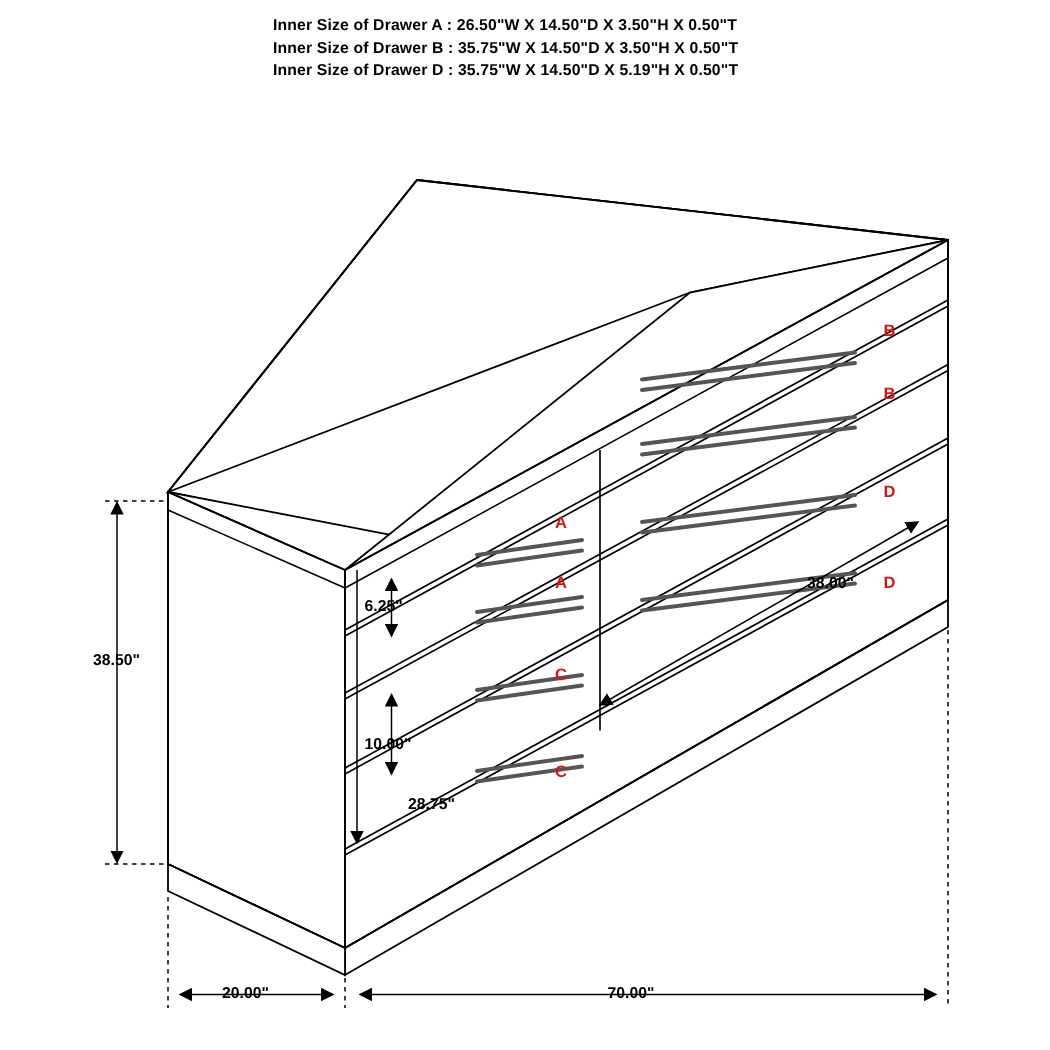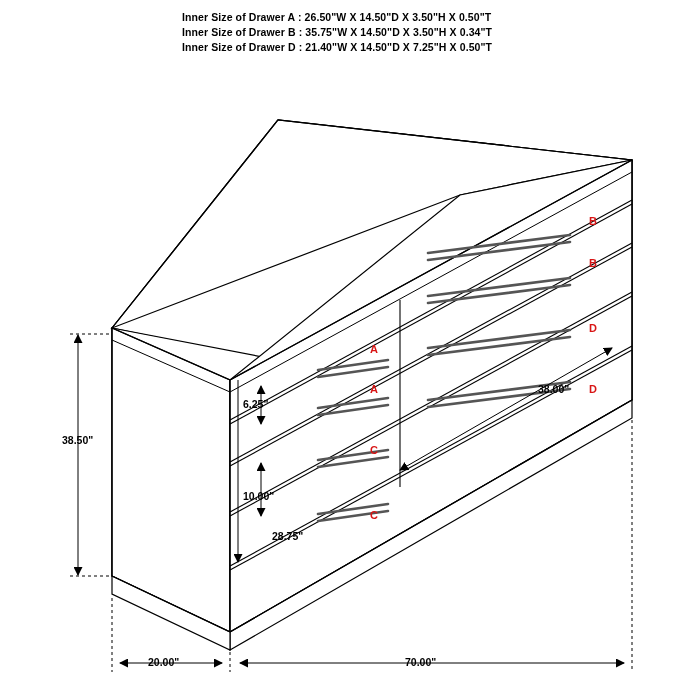--- a/index.html
+++ b/index.html
@@ -53,22 +53,22 @@
     white-space: nowrap;
   }
 </style>
 </head>
 <body>
 
 <div id="stage">
 
   <div class="spec-block">
     <span class="spec-line">Inner Size of Drawer A : 26.50"W X 14.50"D X 3.50"H X 0.50"T</span>
-    <span class="spec-line">Inner Size of Drawer B : 35.75"W X 14.50"D X 3.50"H X 0.34"T</span>
-    <span class="spec-line">Inner Size of Drawer D : 21.40"W X 14.50"D X 7.25"H X 0.50"T</span>
+    <span class="spec-line">Inner Size of Drawer B : 35.75"W X 14.50"D X 3.50"H X 0.50"T</span>
+    <span class="spec-line">Inner Size of Drawer D : 35.75"W X 14.50"D X 5.19"H X 0.50"T</span>
   </div>
 
   <svg class="diagram" viewBox="0 0 700 700">
     <defs>
       <marker id="arrA" markerWidth="9" markerHeight="9" refX="8" refY="4.5" orient="auto">
         <path d="M0,0 L9,4.5 L0,9 z" fill="#000"></path>
       </marker>
       <marker id="arrB" markerWidth="9" markerHeight="9" refX="1" refY="4.5" orient="auto">
         <path d="M9,0 L0,4.5 L9,9 z" fill="#000"></path>
       </marker>

